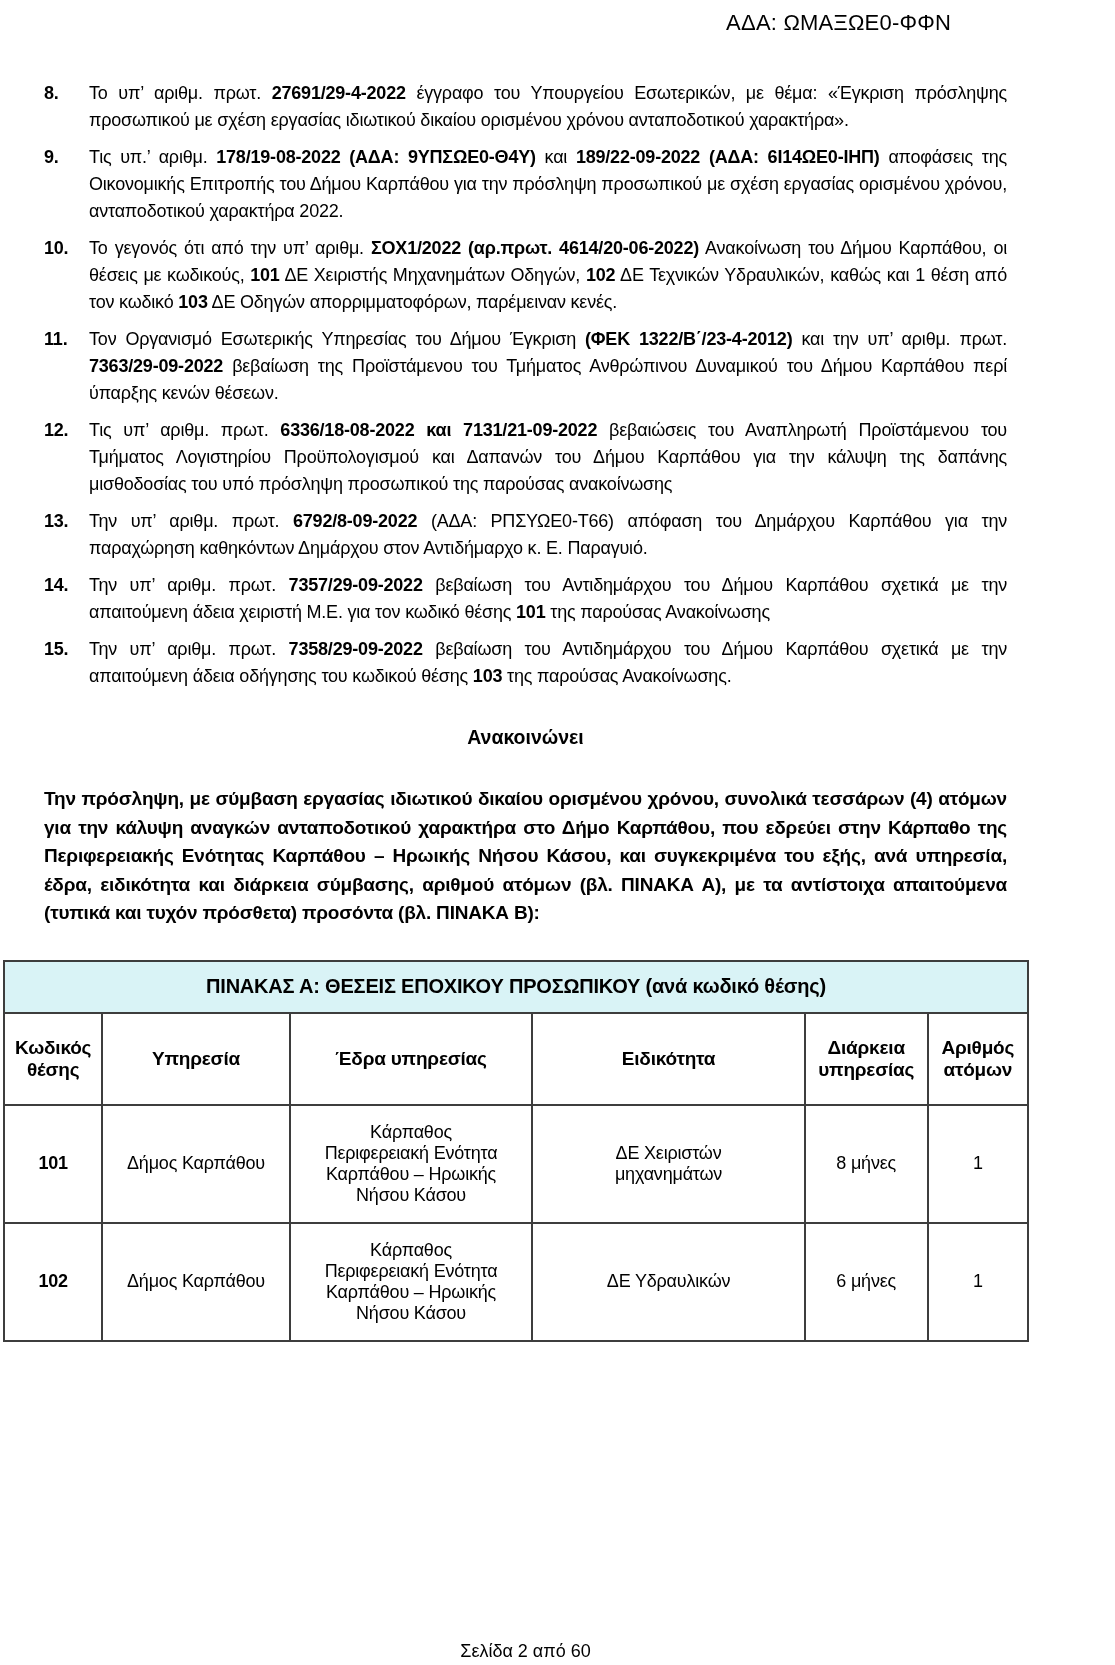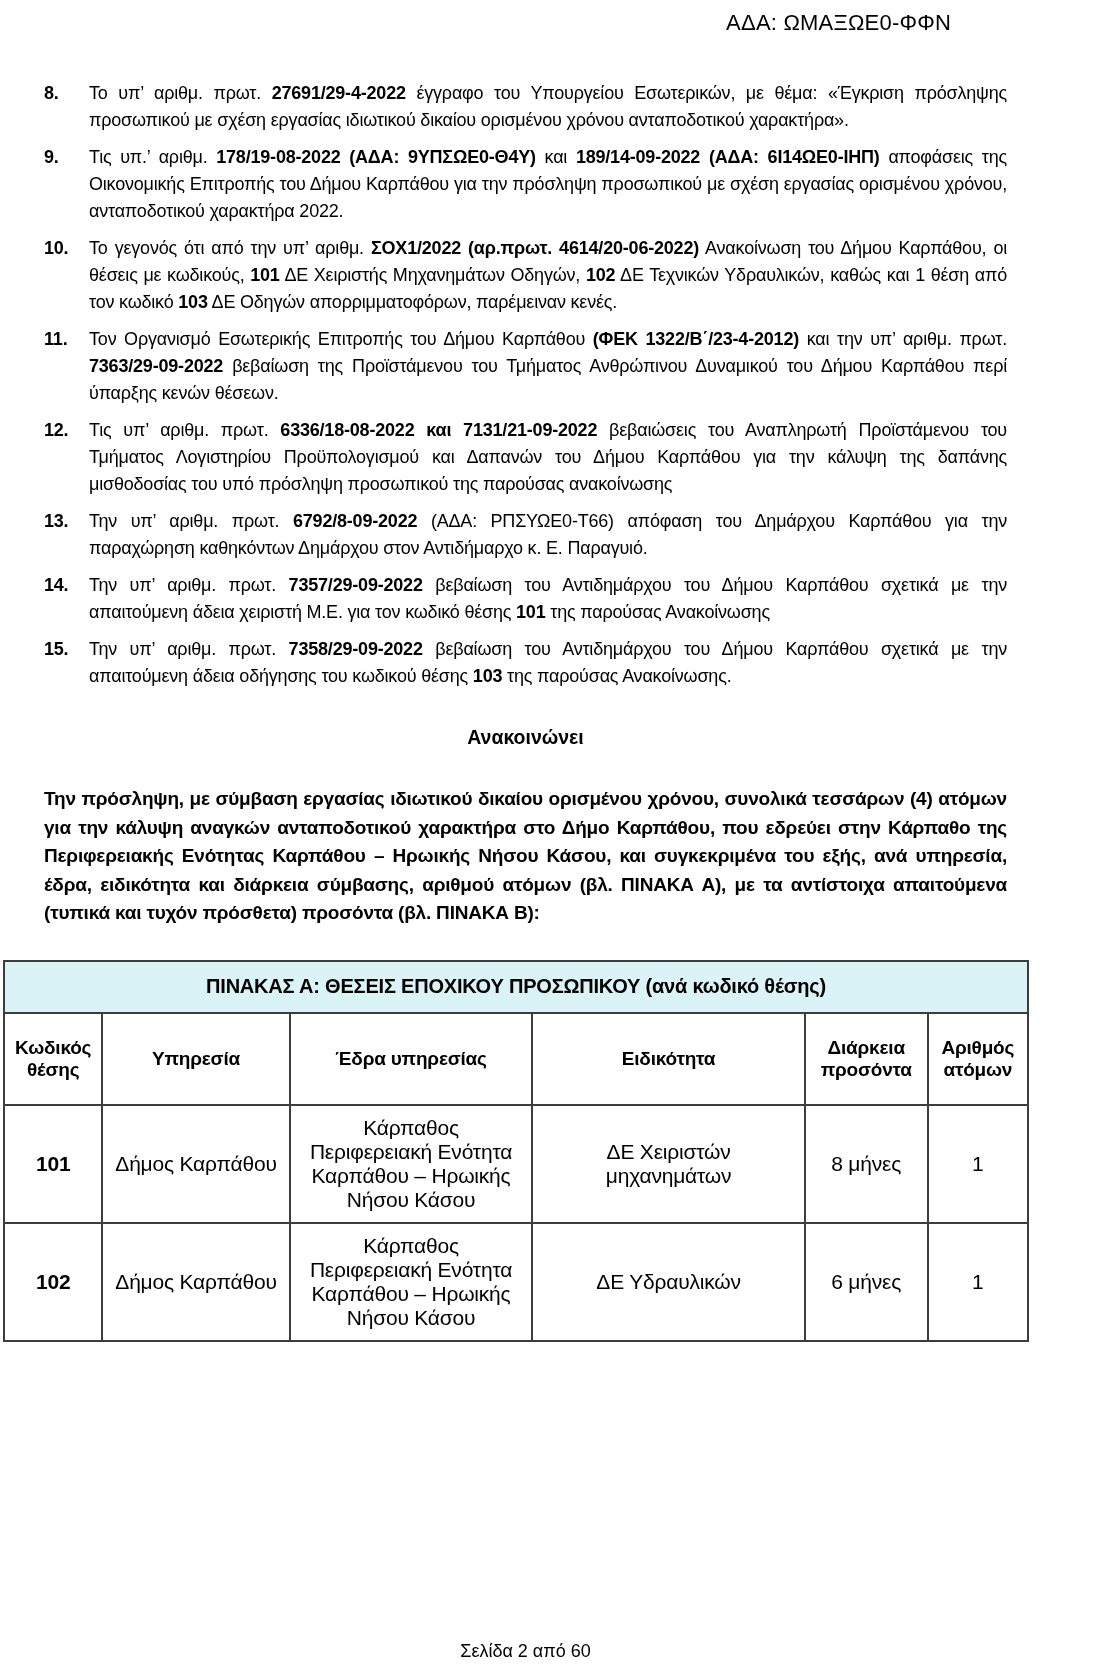--- a/index.html
+++ b/index.html
@@ -79,21 +79,21 @@
   tr.header-row th {
     height: 92px;
     font-size: 19px;
     font-weight: bold;
     text-align: center;
     padding: 4px 6px;
     letter-spacing: -0.2px;
   }
   table.pinakas tbody td {
     text-align: center;
-    font-size: 21px;
+    font-size: 18px;
     padding: 8px 6px;
     white-space: pre-line;
     letter-spacing: -0.2px;
   }
   table.pinakas tbody tr { height: 118px; }
   td.bold { font-weight: bold; }
   .footer {
     margin-top: auto;
     text-align: center;
     font-size: 18px;
@@ -109,29 +109,29 @@
 
   <div class="content">
 
     <div class="ref-list" id="ref-list">
         <div class="li">
           <span class="num">8.</span>
           <span class="body"><span>Το υπ’ αριθμ. πρωτ. </span><b>27691/29-4-2022</b><span> έγγραφο του Υπουργείου Εσωτερικών, με θέμα: «Έγκριση πρόσληψης προσωπικού με σχέση εργασίας ιδιωτικού δικαίου ορισμένου χρόνου ανταποδοτικού χαρακτήρα».</span></span>
         </div>
         <div class="li">
           <span class="num">9.</span>
-          <span class="body"><span>Τις υπ.’ αριθμ. </span><b>178/19-08-2022 (ΑΔΑ: 9ΥΠΣΩΕ0-Θ4Υ)</b><span> και </span><b>189/14-09-2022 (ΑΔΑ: 6Ι14ΩΕ0-ΙΗΠ)</b><span> αποφάσεις της Οικονομικής Επιτροπής του Δήμου Καρπάθου για την πρόσληψη προσωπικού με σχέση εργασίας ορισμένου χρόνου, ανταποδοτικού χαρακτήρα 2022.</span></span>
+          <span class="body"><span>Τις υπ.’ αριθμ. </span><b>178/19-08-2022 (ΑΔΑ: 9ΥΠΣΩΕ0-Θ4Υ)</b><span> και </span><b>189/22-09-2022 (ΑΔΑ: 6Ι14ΩΕ0-ΙΗΠ)</b><span> αποφάσεις της Οικονομικής Επιτροπής του Δήμου Καρπάθου για την πρόσληψη προσωπικού με σχέση εργασίας ορισμένου χρόνου, ανταποδοτικού χαρακτήρα 2022.</span></span>
         </div>
         <div class="li">
           <span class="num">10.</span>
           <span class="body"><span>Το γεγονός ότι από την υπ’ αριθμ. </span><b>ΣΟΧ1/2022 (αρ.πρωτ. 4614/20-06-2022)</b><span> Ανακοίνωση του Δήμου Καρπάθου, οι θέσεις με κωδικούς, </span><b>101</b><span> ΔΕ Χειριστής Μηχανημάτων Οδηγών, </span><b>102</b><span> ΔΕ Τεχνικών Υδραυλικών, καθώς και 1 θέση από τον κωδικό </span><b>103</b><span> ΔΕ Οδηγών απορριμματοφόρων, παρέμειναν κενές.</span></span>
         </div>
         <div class="li">
           <span class="num">11.</span>
-          <span class="body"><span>Τον Οργανισμό Εσωτερικής Επιτροπής του Δήμου Καρπάθου </span><b>(ΦΕΚ 1322/Β΄/23-4-2012)</b><span> και την υπ’ αριθμ. πρωτ. </span><b>7363/29-09-2022</b><span> βεβαίωση της Προϊστάμενου του Τμήματος Ανθρώπινου Δυναμικού του Δήμου Καρπάθου περί ύπαρξης κενών θέσεων.</span></span>
+          <span class="body"><span>Τον Οργανισμό Εσωτερικής Υπηρεσίας του Δήμου Έγκριση </span><b>(ΦΕΚ 1322/Β΄/23-4-2012)</b><span> και την υπ’ αριθμ. πρωτ. </span><b>7363/29-09-2022</b><span> βεβαίωση της Προϊστάμενου του Τμήματος Ανθρώπινου Δυναμικού του Δήμου Καρπάθου περί ύπαρξης κενών θέσεων.</span></span>
         </div>
         <div class="li gap">
           <span class="num">12.</span>
           <span class="body"><span>Τις υπ’ αριθμ. πρωτ. </span><b>6336/18-08-2022 και 7131/21-09-2022</b><span> βεβαιώσεις του Αναπληρωτή Προϊστάμενου του Τμήματος Λογιστηρίου Προϋπολογισμού και Δαπανών του Δήμου Καρπάθου  για την κάλυψη της δαπάνης μισθοδοσίας του υπό πρόσληψη προσωπικού της παρούσας ανακοίνωσης</span></span>
         </div>
         <div class="li gap">
           <span class="num">13.</span>
           <span class="body"><span>Την υπ’ αριθμ. πρωτ. </span><b>6792/8-09-2022</b><span> (ΑΔΑ: ΡΠΣΥΩΕ0-Τ66) απόφαση του Δημάρχου Καρπάθου για την παραχώρηση καθηκόντων Δημάρχου στον Αντιδήμαρχο κ. Ε. Παραγυιό.</span></span>
         </div>
         <div class="li gap">
@@ -162,21 +162,21 @@
       </colgroup>
       <thead>
         <tr>
           <th colspan="6" class="title-cell" id="table-title-cell" style="background: rgb(217, 243, 246); border-color: rgb(61, 61, 61);">ΠΙΝΑΚΑΣ Α: ΘΕΣΕΙΣ ΕΠΟΧΙΚΟΥ ΠΡΟΣΩΠΙΚΟΥ (ανά κωδικό θέσης)</th>
         </tr>
         <tr class="header-row" id="header-row">
             <th style="border-color: rgb(61, 61, 61);">Κωδικός θέσης</th>
             <th style="border-color: rgb(61, 61, 61);">Υπηρεσία</th>
             <th style="border-color: rgb(61, 61, 61); border-radius: 9px;">Έδρα υπηρεσίας</th>
             <th style="border-color: rgb(61, 61, 61);">Ειδικότητα</th>
-            <th style="border-color: rgb(61, 61, 61);">Διάρκεια προσόντα</th>
+            <th style="border-color: rgb(61, 61, 61);">Διάρκεια υπηρεσίας</th>
             <th style="border-color: rgb(61, 61, 61);">Αριθμός ατόμων</th>
           </tr>
       </thead>
       <tbody id="table-body">
           <tr>
             <td class="bold" style="border-color: rgb(61, 61, 61);">101</td>
             <td style="border-color: rgb(61, 61, 61);">Δήμος Καρπάθου</td>
             <td style="border-color: rgb(61, 61, 61);">Κάρπαθος
 Περιφερειακή  Ενότητα
 Καρπάθου – Ηρωικής

